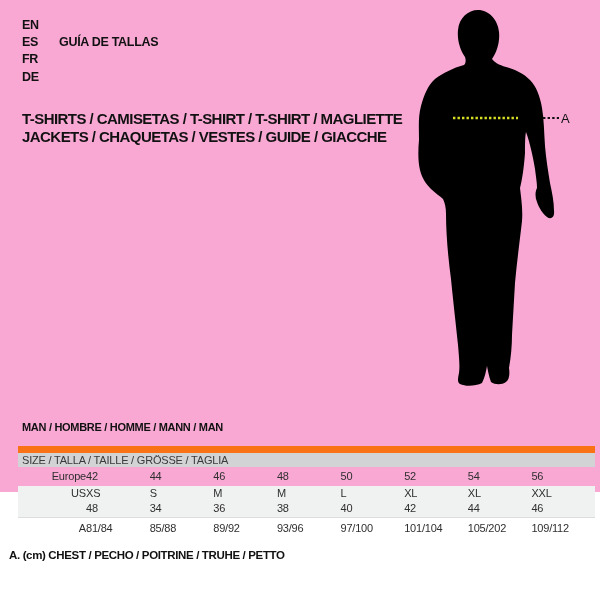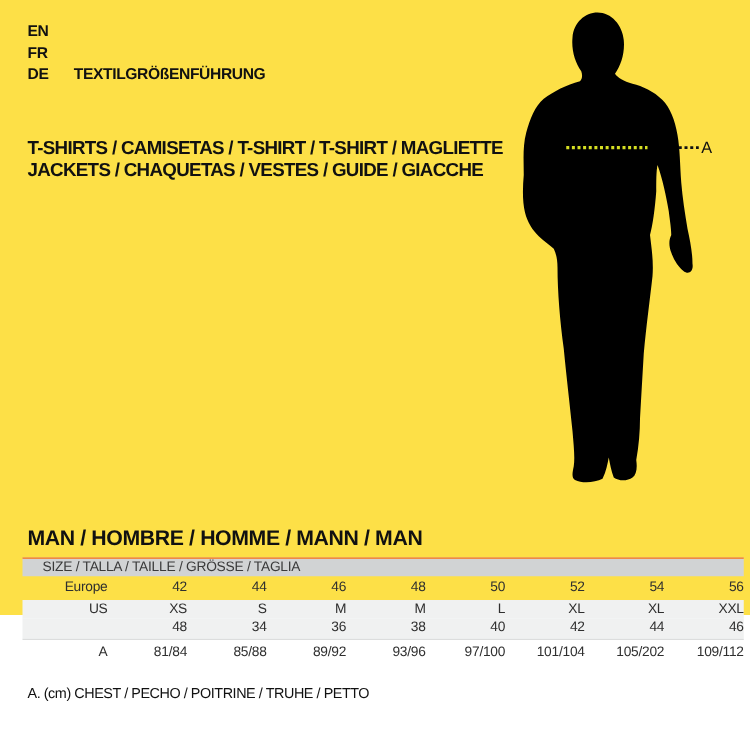--- a/index.html
+++ b/index.html
@@ -1,73 +1,76 @@
 <!DOCTYPE html>
 <html><head>
 <meta charset="utf-8">
 <style>
   html,body{margin:0;padding:0}
   body{
     width:600px;height:600px;background:#ffffff;
     font-family:"Liberation Sans",sans-serif;color:#111;
     position:relative;overflow:hidden;
   }
-  .canvas{position:absolute;left:0;top:0;width:600px;height:492px;background:#fde047}
+  .canvas{position:absolute;left:0;top:0;width:600px;height:492px;background:#f9a8d4}
 
   
   .lang-list{position:absolute;left:22px;top:16px}
   .lang-row{display:flex;height:17.4px;align-items:center;
     font-weight:bold;font-size:12.5px;letter-spacing:-0.3px;white-space:nowrap}
   .lang-code{width:37px;flex:0 0 37px}
 
   
   .garment{position:absolute;left:22px;top:110px;
     font-weight:bold;font-size:15px;letter-spacing:-0.55px;
     line-height:17.5px;white-space:nowrap}
 
   
   .figure{position:absolute;left:400px;top:5px;width:170px;height:390px}
   .figure svg{display:block}
 
   
   .man-title{position:absolute;left:22px;top:421px;
-    font-size:17px;font-weight:bold;letter-spacing:-0.3px;white-space:nowrap}
+    font-size:11px;font-weight:bold;letter-spacing:-0.3px;white-space:nowrap}
 
   
   .size-table{position:absolute;left:18px;top:446px;width:577px;
     font-size:11px;color:#2f2f2f;letter-spacing:-0.2px}
   .t-header{height:14px;line-height:14px;background:#d1d3d4;
-    border-top:1px solid #f97316;padding-left:16px;color:#3a3a3a;white-space:nowrap}
+    border-top:7px solid #f97316;padding-left:4px;color:#3a3a3a;white-space:nowrap}
   .t-row{display:flex}
   .t-label{width:64px;flex:0 0 64px;padding-left:4px;text-align:right}
-  .t-cell{flex:1;text-align:right}
+  .t-cell{flex:1;text-align:left}
   .row-europe{height:19px;line-height:19px}
   .row-us{height:15px;line-height:15px;background:#f0f1f1}
   .row-blank{height:16px;line-height:15px;background:#f0f1f1}
   .row-a{height:20px;line-height:20px;border-top:1px solid #dcdddd}
 
   
-  .footnote{position:absolute;left:22px;top:549px;
-    font-size:11.5px;font-weight:normal;letter-spacing:-0.35px;white-space:nowrap}
+  .footnote{position:absolute;left:9px;top:549px;
+    font-size:11.5px;font-weight:bold;letter-spacing:-0.35px;white-space:nowrap}
 </style>
 </head>
 <body>
 
 <div class="canvas">
 
   <div class="lang-list">
     <div class="lang-row">
       <span class="lang-code">EN</span>
     </div>
     <div class="lang-row">
+      <span class="lang-code">ES</span>
+      <span class="lang-label">GUÍA DE TALLAS</span>
+    </div>
+    <div class="lang-row">
       <span class="lang-code">FR</span>
     </div>
     <div class="lang-row">
       <span class="lang-code">DE</span>
-      <span class="lang-label">TEXTILGRÖßENFÜHRUNG</span>
     </div>
   </div>
 
   <div class="garment">
     <div>T-SHIRTS / CAMISETAS / T-SHIRT / T-SHIRT / MAGLIETTE</div>
     <div>JACKETS / CHAQUETAS / VESTES / GUIDE / GIACCHE</div>
   </div>
 
   <div class="figure">
     <svg width="170" height="390" viewBox="0 0 170 390">

